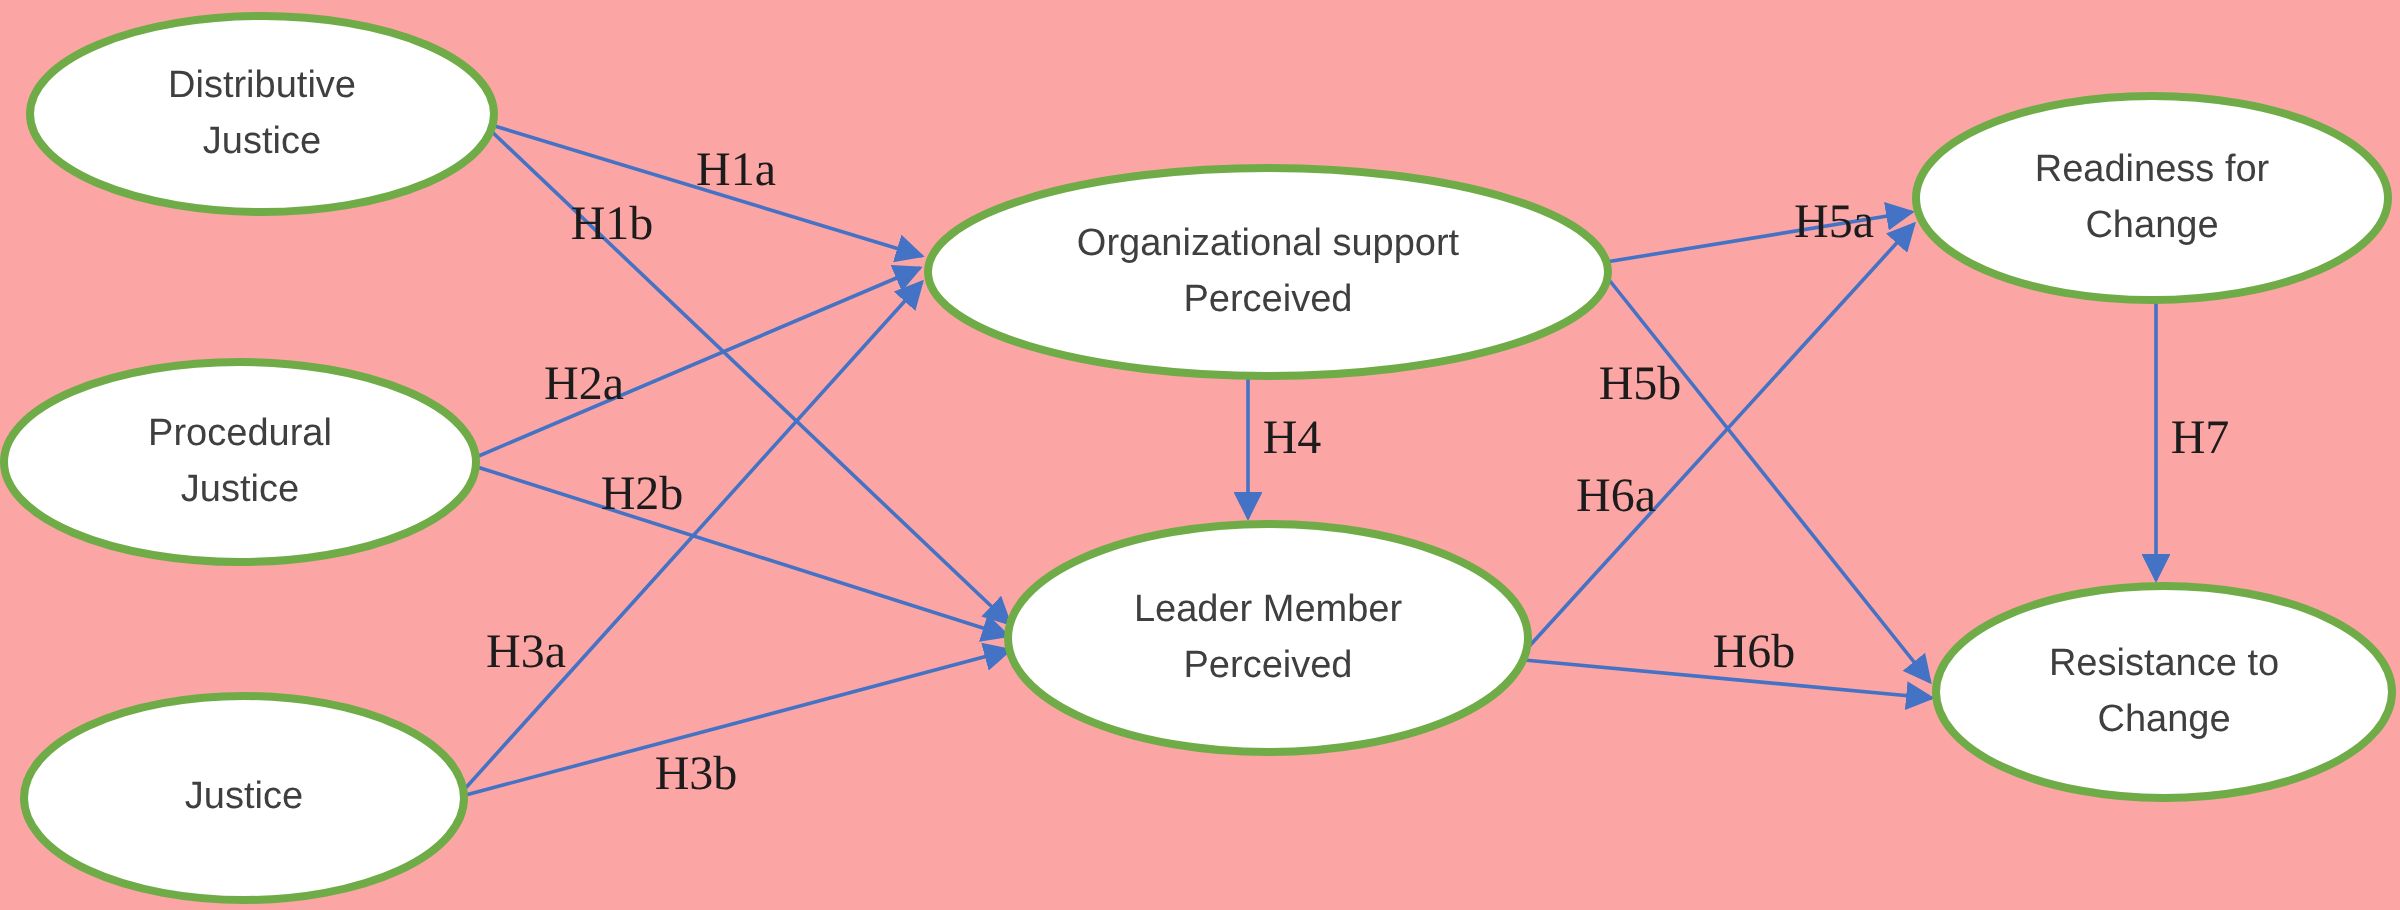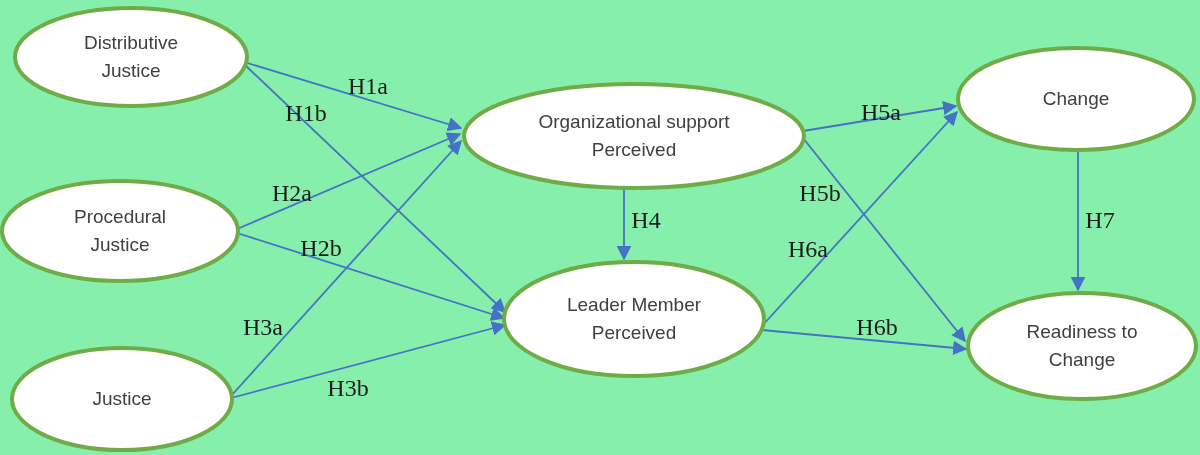--- a/index.html
+++ b/index.html
@@ -4,21 +4,21 @@
 <style>
   html, body {
     margin: 0;
     padding: 0;
     background: #ffffff;
   }
   .canvas {
     position: relative;
     width: 1200px;
     height: 455px;
-    background: #86efac;
+    background: #fca5a5;
     overflow: hidden;
   }
   .canvas svg {
     position: absolute;
     left: 0;
     top: 0;
   }
   .node-label {
     position: absolute;
     transform: translate(-50%, -50%);
@@ -91,33 +91,34 @@
   </div>
   <div class="node-label" style="left:634px; top:136px">
     <div>Organizational support</div>
     <div>Perceived</div>
   </div>
   <div class="node-label" style="left:634px; top:319px">
     <div>Leader Member</div>
     <div>Perceived</div>
   </div>
   <div class="node-label" style="left:1076px; top:99px">
+    <div>Readiness for</div>
     <div>Change</div>
   </div>
   <div class="node-label" style="left:1082px; top:346px">
-    <div>Readiness to</div>
+    <div>Resistance to</div>
     <div>Change</div>
   </div>
 
   <div class="hlabel" style="left:368px;  top:86px">H1a</div>
   <div class="hlabel" style="left:306px;  top:113px">H1b</div>
   <div class="hlabel" style="left:292px;  top:193px">H2a</div>
   <div class="hlabel" style="left:321px;  top:248px">H2b</div>
   <div class="hlabel" style="left:263px;  top:327px">H3a</div>
   <div class="hlabel" style="left:348px;  top:388px">H3b</div>
   <div class="hlabel" style="left:646px;  top:220px">H4</div>
-  <div class="hlabel" style="left:881px;  top:112px">H5a</div>
+  <div class="hlabel" style="left:917px;  top:112px">H5a</div>
   <div class="hlabel" style="left:820px;  top:193px">H5b</div>
   <div class="hlabel" style="left:808px;  top:249px">H6a</div>
   <div class="hlabel" style="left:877px;  top:327px">H6b</div>
   <div class="hlabel" style="left:1100px; top:220px">H7</div>
 
 </div>
 
 </body></html>

